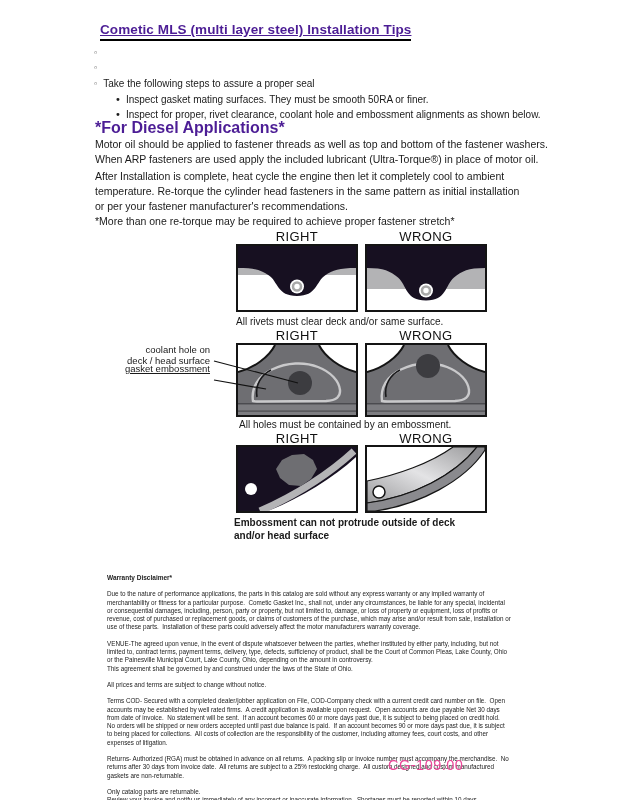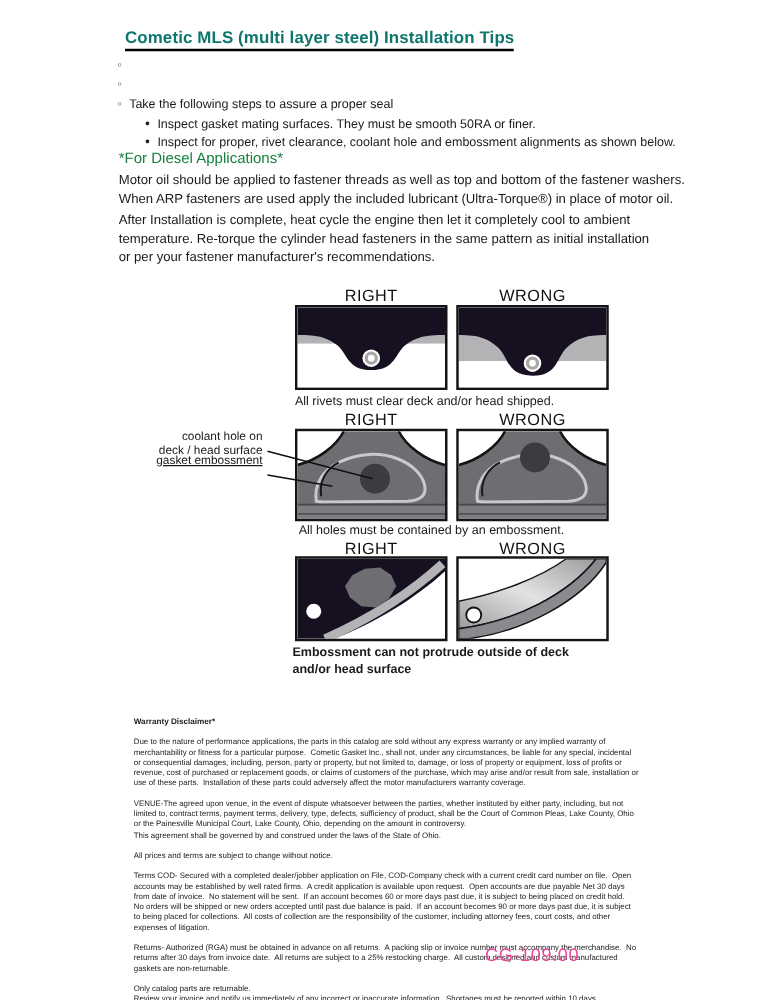--- a/index.html
+++ b/index.html
@@ -1,29 +1,29 @@
 <!DOCTYPE html>
 <html><head>
 <meta charset="utf-8">
 <style>
   html,body{margin:0;padding:0;background:#ffffff;}
   .page{position:relative;width:618px;height:800px;background:#fff;overflow:hidden;
         font-family:"Liberation Sans","DejaVu Sans",sans-serif;color:#1a1a1a;}
   .abs{position:absolute;}
 
-  .title{left:100px;top:22px;font-size:13.5px;font-weight:bold;color:#0f766e;
-         border-bottom:2px solid #000;padding-bottom:2px;letter-spacing:.1px;white-space:nowrap;}
+  .title{left:100px;top:22px;font-size:13.5px;font-weight:bold;color:#4c1d95;
+         border-bottom:2px solid #000;padding-bottom:2px;letter-spacing:.1px;white-space:nowrap;text-decoration:underline;}
 
   .tips{left:93px;top:46px;font-size:10px;line-height:15px;white-space:nowrap;}
   .tip{display:flex;align-items:baseline;gap:5px;}
   .tip .m{font-family:"DejaVu Sans",sans-serif;font-size:9px;}
   .tip.sub{padding-left:22px;}
   .tip.sub .m{font-size:10px;}
 
-  .diesel-head{left:95px;top:119px;font-size:12px;font-weight:normal;color:#15803d;white-space:nowrap;}
+  .diesel-head{left:95px;top:119px;font-size:16px;font-weight:bold;color:#4c1d95;white-space:nowrap;}
   .para{left:95px;font-size:10.5px;line-height:15px;white-space:pre-line;width:480px;}
   .p1{top:137px;} .p2{top:169px;} .p3{top:214px;}
 
   .dlabel{width:122px;text-align:center;font-size:13px;letter-spacing:.4px;color:#111;white-space:nowrap;}
   .lab1{top:229px;} .lab2{top:328px;} .lab3{top:431px;}
   .colL{left:236px;} .colR{left:365px;}
 
   .dbox{border:2px solid #141414;background:#fff;font-size:0;line-height:0;}
   .row1{top:244px;} .row2{top:343px;} .row3{top:445px;}
   .dbox svg{display:block;}
@@ -69,20 +69,21 @@
       <span>Inspect for proper, rivet clearance, coolant hole and embossment alignments as shown below.</span>
     </div>
   </div>
 
   <div class="abs diesel-head">*For Diesel Applications*</div>
   <div class="abs para p1">Motor oil should be applied to fastener threads as well as top and bottom of the fastener washers.
 When ARP fasteners are used apply the included lubricant (Ultra-Torque®) in place of motor oil.</div>
   <div class="abs para p2">After Installation is complete, heat cycle the engine then let it completely cool to ambient
 temperature. Re-torque the cylinder head fasteners in the same pattern as initial installation
 or per your fastener manufacturer's recommendations.</div>
+  <div class="abs para p3">*More than one re-torque may be required to achieve proper fastener stretch*</div>
 
   <div class="abs dlabel lab1 colL">RIGHT</div>
   <div class="abs dlabel lab1 colR">WRONG</div>
 
   <div class="abs dbox row1 colL">
     <svg width="118" height="64" viewBox="0 0 118 64">
       <rect x="0" y="22" width="118" height="7" fill="#b3b3b5"></rect>
       <rect x="0" y="29" width="118" height="35" fill="#ffffff"></rect>
       <path d="M0,0 H118 V22 C101,22 95,24 87,29.5 C78,35.5 79,50 59,50 C39,50 40,35.5 31,29.5 C23,24 17,22 0,22 Z" fill="#171021"></path>
       <circle cx="59" cy="40.5" r="7" fill="#ffffff"></circle>
@@ -91,21 +92,21 @@
   </div>
   <div class="abs dbox row1 colR">
     <svg width="118" height="64" viewBox="0 0 118 64">
       <rect x="0" y="22" width="118" height="21" fill="#b3b3b5"></rect>
       <rect x="0" y="43" width="118" height="21" fill="#ffffff"></rect>
       <path d="M0,0 H118 V22 C101,22 95,25 87,31.5 C78,39 80,54.5 59,54.5 C38,54.5 40,39 31,31.5 C23,25 17,22 0,22 Z" fill="#171021"></path>
       <circle cx="59" cy="44.5" r="7" fill="#ffffff"></circle>
       <circle cx="59" cy="44.5" r="4" fill="none" stroke="#a8a8a8" stroke-width="2.6"></circle>
     </svg>
   </div>
-  <div class="abs caption cap1">All rivets must clear deck and/or head shipped.</div>
+  <div class="abs caption cap1">All rivets must clear deck and/or same surface.</div>
 
   <div class="abs dlabel lab2 colL">RIGHT</div>
   <div class="abs dlabel lab2 colR">WRONG</div>
 
   <div class="abs callout co1">coolant hole on
 deck / head surface</div>
   <div class="abs callout co2">gasket embossment</div>
   <svg class="abs leaders" width="92" height="42" viewBox="0 0 92 42">
     <line x1="2" y1="9" x2="86" y2="31" stroke="#111" stroke-width="1.2"></line>
     <line x1="2" y1="28" x2="54" y2="37" stroke="#111" stroke-width="1.2"></line>

